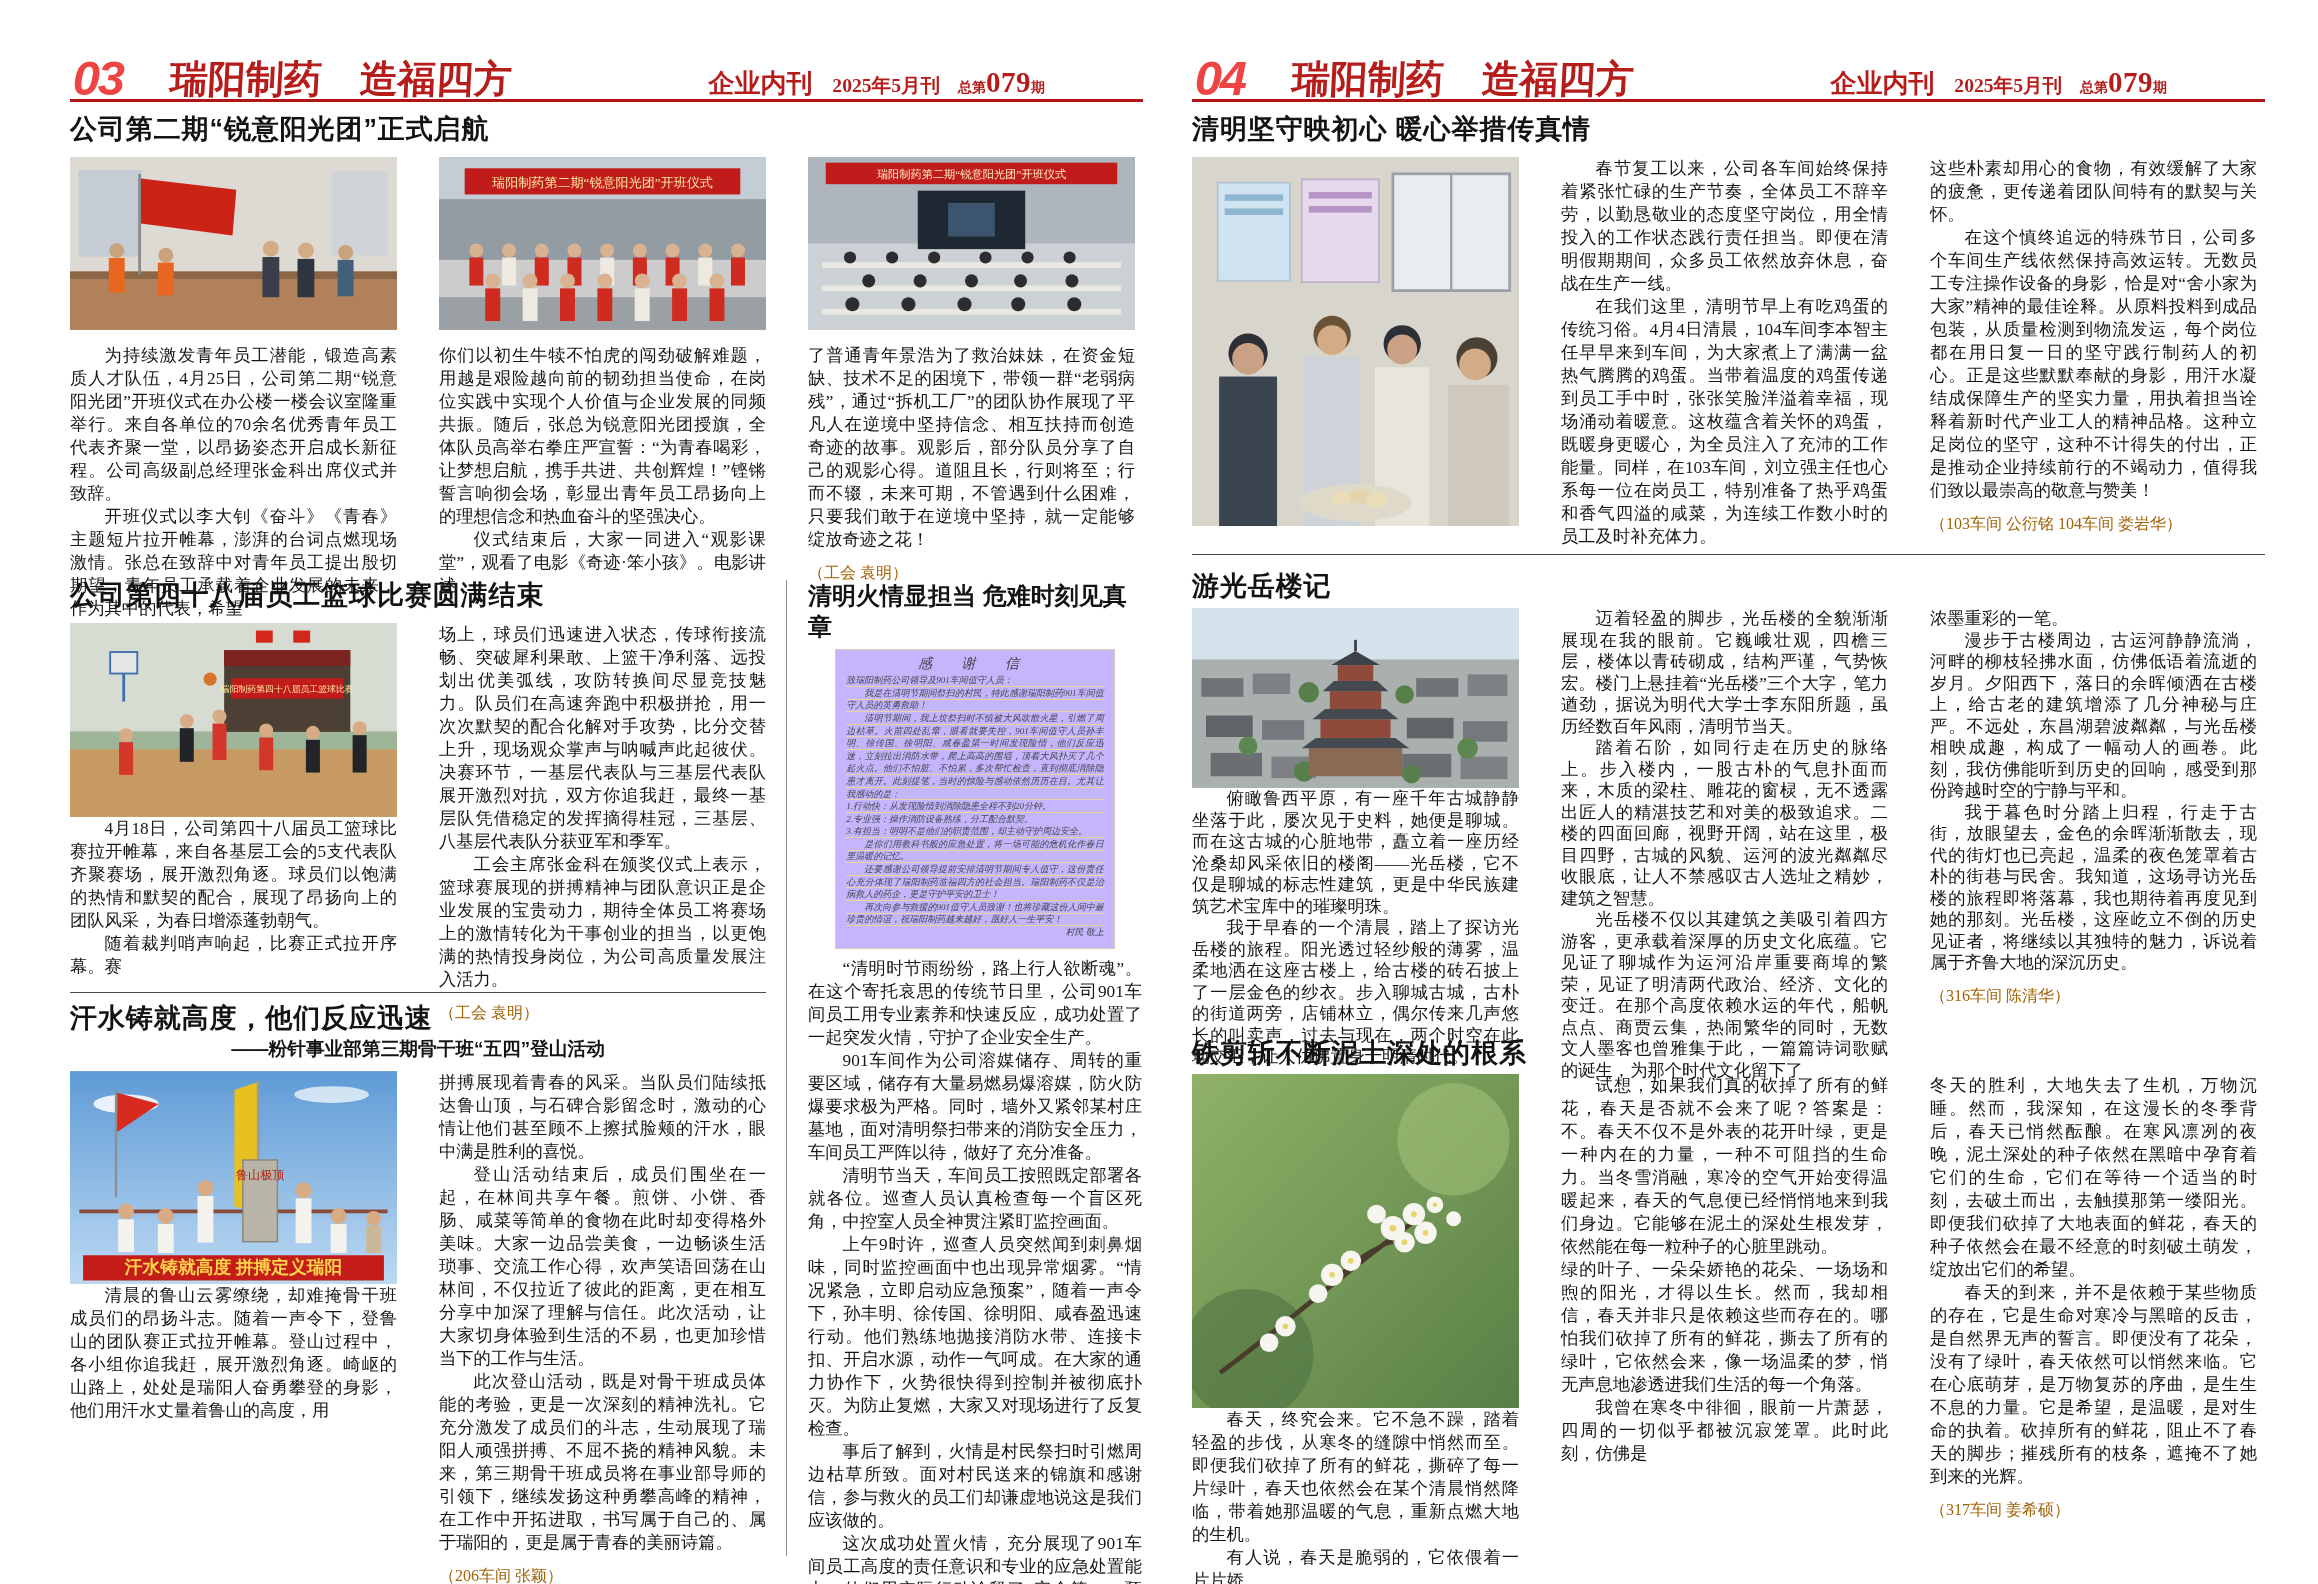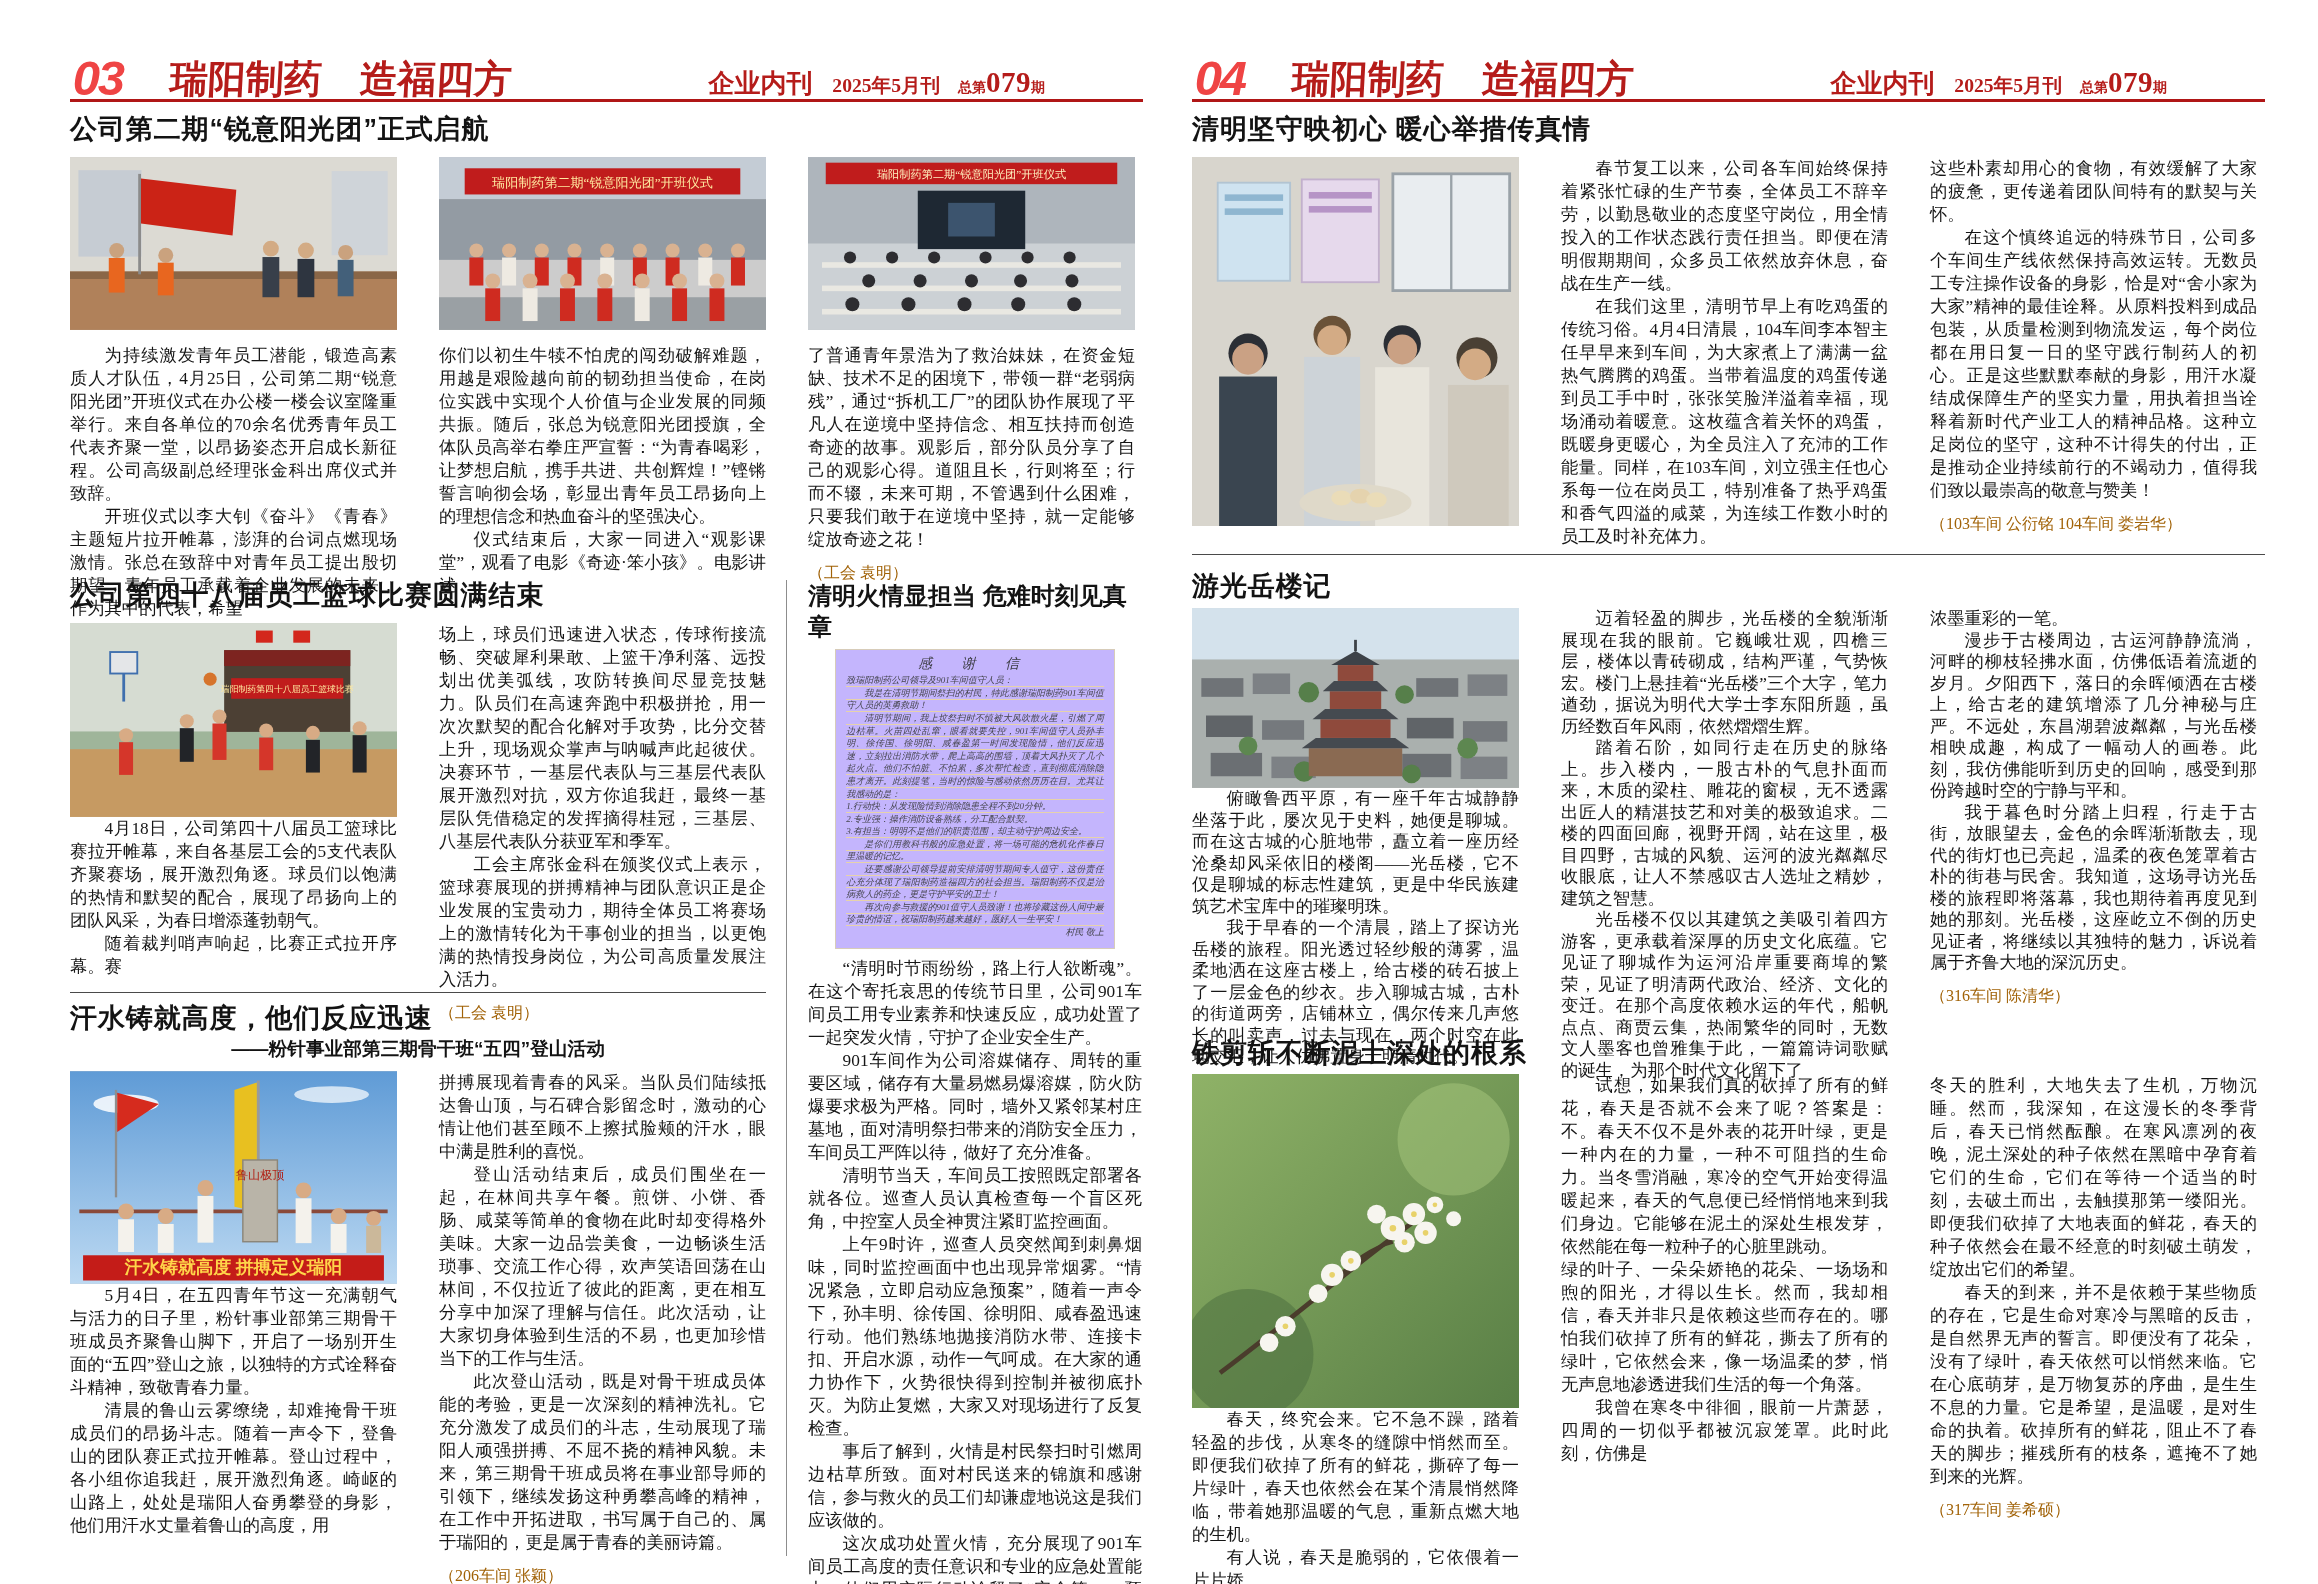--- a/index.html
+++ b/index.html
@@ -284,21 +284,20 @@
             <circle cx="500" cy="255" r="17" fill="#d8ab85"></circle>
               <rect x="483" y="272" width="34" height="96" fill="#f4f2ec"></rect>
             <circle cx="575" cy="310" r="17" fill="#d8ab85"></circle>
               <rect x="558" y="327" width="34" height="62" fill="#f4f2ec"></rect>
             <circle cx="650" cy="315" r="16" fill="#d8ab85"></circle>
               <rect x="634" y="331" width="32" height="58" fill="#cbb89a"></rect>
             <rect x="28" y="394" width="644" height="54" fill="#c41c18"></rect>
             <text x="350" y="432" text-anchor="middle" font-size="38" font-weight="bold" fill="#ffd54a">汗水铸就高度 拼搏定义瑞阳</text>
           </svg>
         </div>
-        <p class="t mt">5月4日，在五四青年节这一充满朝气与活力的日子里，粉针事业部第三期骨干班成员齐聚鲁山脚下，开启了一场别开生面的“五四”登山之旅，以独特的方式诠释奋斗精神，致敬青春力量。</p>
         <p class="t">清晨的鲁山云雾缭绕，却难掩骨干班成员们的昂扬斗志。随着一声令下，登鲁山的团队赛正式拉开帷幕。登山过程中，各小组你追我赶，展开激烈角逐。崎岖的山路上，处处是瑞阳人奋勇攀登的身影，他们用汗水丈量着鲁山的高度，用</p>
       </div>
       <div class="col">
         <p class="t cont">拼搏展现着青春的风采。当队员们陆续抵达鲁山顶，与石碑合影留念时，激动的心情让他们甚至顾不上擦拭脸颊的汗水，眼中满是胜利的喜悦。</p>
         <p class="t">登山活动结束后，成员们围坐在一起，在林间共享午餐。煎饼、小饼、香肠、咸菜等简单的食物在此时却变得格外美味。大家一边品尝美食，一边畅谈生活琐事、交流工作心得，欢声笑语回荡在山林间，不仅拉近了彼此的距离，更在相互分享中加深了理解与信任。此次活动，让大家切身体验到生活的不易，也更加珍惜当下的工作与生活。</p>
         <p class="t">此次登山活动，既是对骨干班成员体能的考验，更是一次深刻的精神洗礼。它充分激发了成员们的斗志，生动展现了瑞阳人顽强拼搏、不屈不挠的精神风貌。未来，第三期骨干班成员将在事业部导师的引领下，继续发扬这种勇攀高峰的精神，在工作中开拓进取，书写属于自己的、属于瑞阳的，更是属于青春的美丽诗篇。</p>
         <div class="byline">（206车间 张颖）</div>
       </div>
     </div>
   </div>
@@ -398,21 +397,21 @@
           <rect x="312" y="122" width="76" height="34" fill="#8f4a3c"></rect>
           <polygon points="298,122 402,122 350,92" fill="#3d4248"></polygon>
           <line x1="350" y1="92" x2="350" y2="68" stroke="#3d4248" stroke-width="6"></line>
         </svg>
       </div>
       <p class="t mt">俯瞰鲁西平原，有一座千年古城静静坐落于此，屡次见于史料，她便是聊城。而在这古城的心脏地带，矗立着一座历经沧桑却风采依旧的楼阁——光岳楼，它不仅是聊城的标志性建筑，更是中华民族建筑艺术宝库中的璀璨明珠。</p>
       <p class="t">我于早春的一个清晨，踏上了探访光岳楼的旅程。阳光透过轻纱般的薄雾，温柔地洒在这座古楼上，给古楼的砖石披上了一层金色的纱衣。步入聊城古城，古朴的街道两旁，店铺林立，偶尔传来几声悠长的叫卖声，过去与现在，两个时空在此地交汇，让人仿佛置身于明清时代。</p>
       <div class="shorthr"></div>
     </div>
     <div class="col">
-      <p class="t">迈着轻盈的脚步，光岳楼的全貌渐渐展现在我的眼前。它巍峨壮观，四檐三层，楼体以青砖砌成，结构严谨，气势恢宏。楼门上悬挂着“光岳楼”三个大字，笔力遒劲，据说为明代大学士李东阳所题，虽历经数百年风雨，依然熠熠生辉。</p>
+      <p class="t">迈着轻盈的脚步，光岳楼的全貌渐渐展现在我的眼前。它巍峨壮观，四檐三层，楼体以青砖砌成，结构严谨，气势恢宏。楼门上悬挂着“光岳楼”三个大字，笔力遒劲，据说为明代大学士李东阳所题，虽历经数百年风雨，清明节当天。</p>
       <p class="t">踏着石阶，如同行走在历史的脉络上。步入楼内，一股古朴的气息扑面而来，木质的梁柱、雕花的窗棂，无不透露出匠人的精湛技艺和对美的极致追求。二楼的四面回廊，视野开阔，站在这里，极目四野，古城的风貌、运河的波光粼粼尽收眼底，让人不禁感叹古人选址之精妙，建筑之智慧。</p>
       <p class="t">光岳楼不仅以其建筑之美吸引着四方游客，更承载着深厚的历史文化底蕴。它见证了聊城作为运河沿岸重要商埠的繁荣，见证了明清两代政治、经济、文化的变迁。在那个高度依赖水运的年代，船帆点点、商贾云集，热闹繁华的同时，无数文人墨客也曾雅集于此，一篇篇诗词歌赋的诞生，为那个时代文化留下了</p>
     </div>
     <div class="col">
       <p class="t cont">浓墨重彩的一笔。</p>
       <p class="t">漫步于古楼周边，古运河静静流淌，河畔的柳枝轻拂水面，仿佛低语着流逝的岁月。夕阳西下，落日的余晖倾洒在古楼上，给古老的建筑增添了几分神秘与庄严。不远处，东昌湖碧波粼粼，与光岳楼相映成趣，构成了一幅动人的画卷。此刻，我仿佛能听到历史的回响，感受到那份跨越时空的宁静与平和。</p>
       <p class="t">我于暮色时分踏上归程，行走于古街，放眼望去，金色的余晖渐渐散去，现代的街灯也已亮起，温柔的夜色笼罩着古朴的街巷与民舍。我知道，这场寻访光岳楼的旅程即将落幕，我也期待着再度见到她的那刻。光岳楼，这座屹立不倒的历史见证者，将继续以其独特的魅力，诉说着属于齐鲁大地的深沉历史。</p>
       <div class="byline">（316车间 陈清华）</div>
     </div>
   </div>

